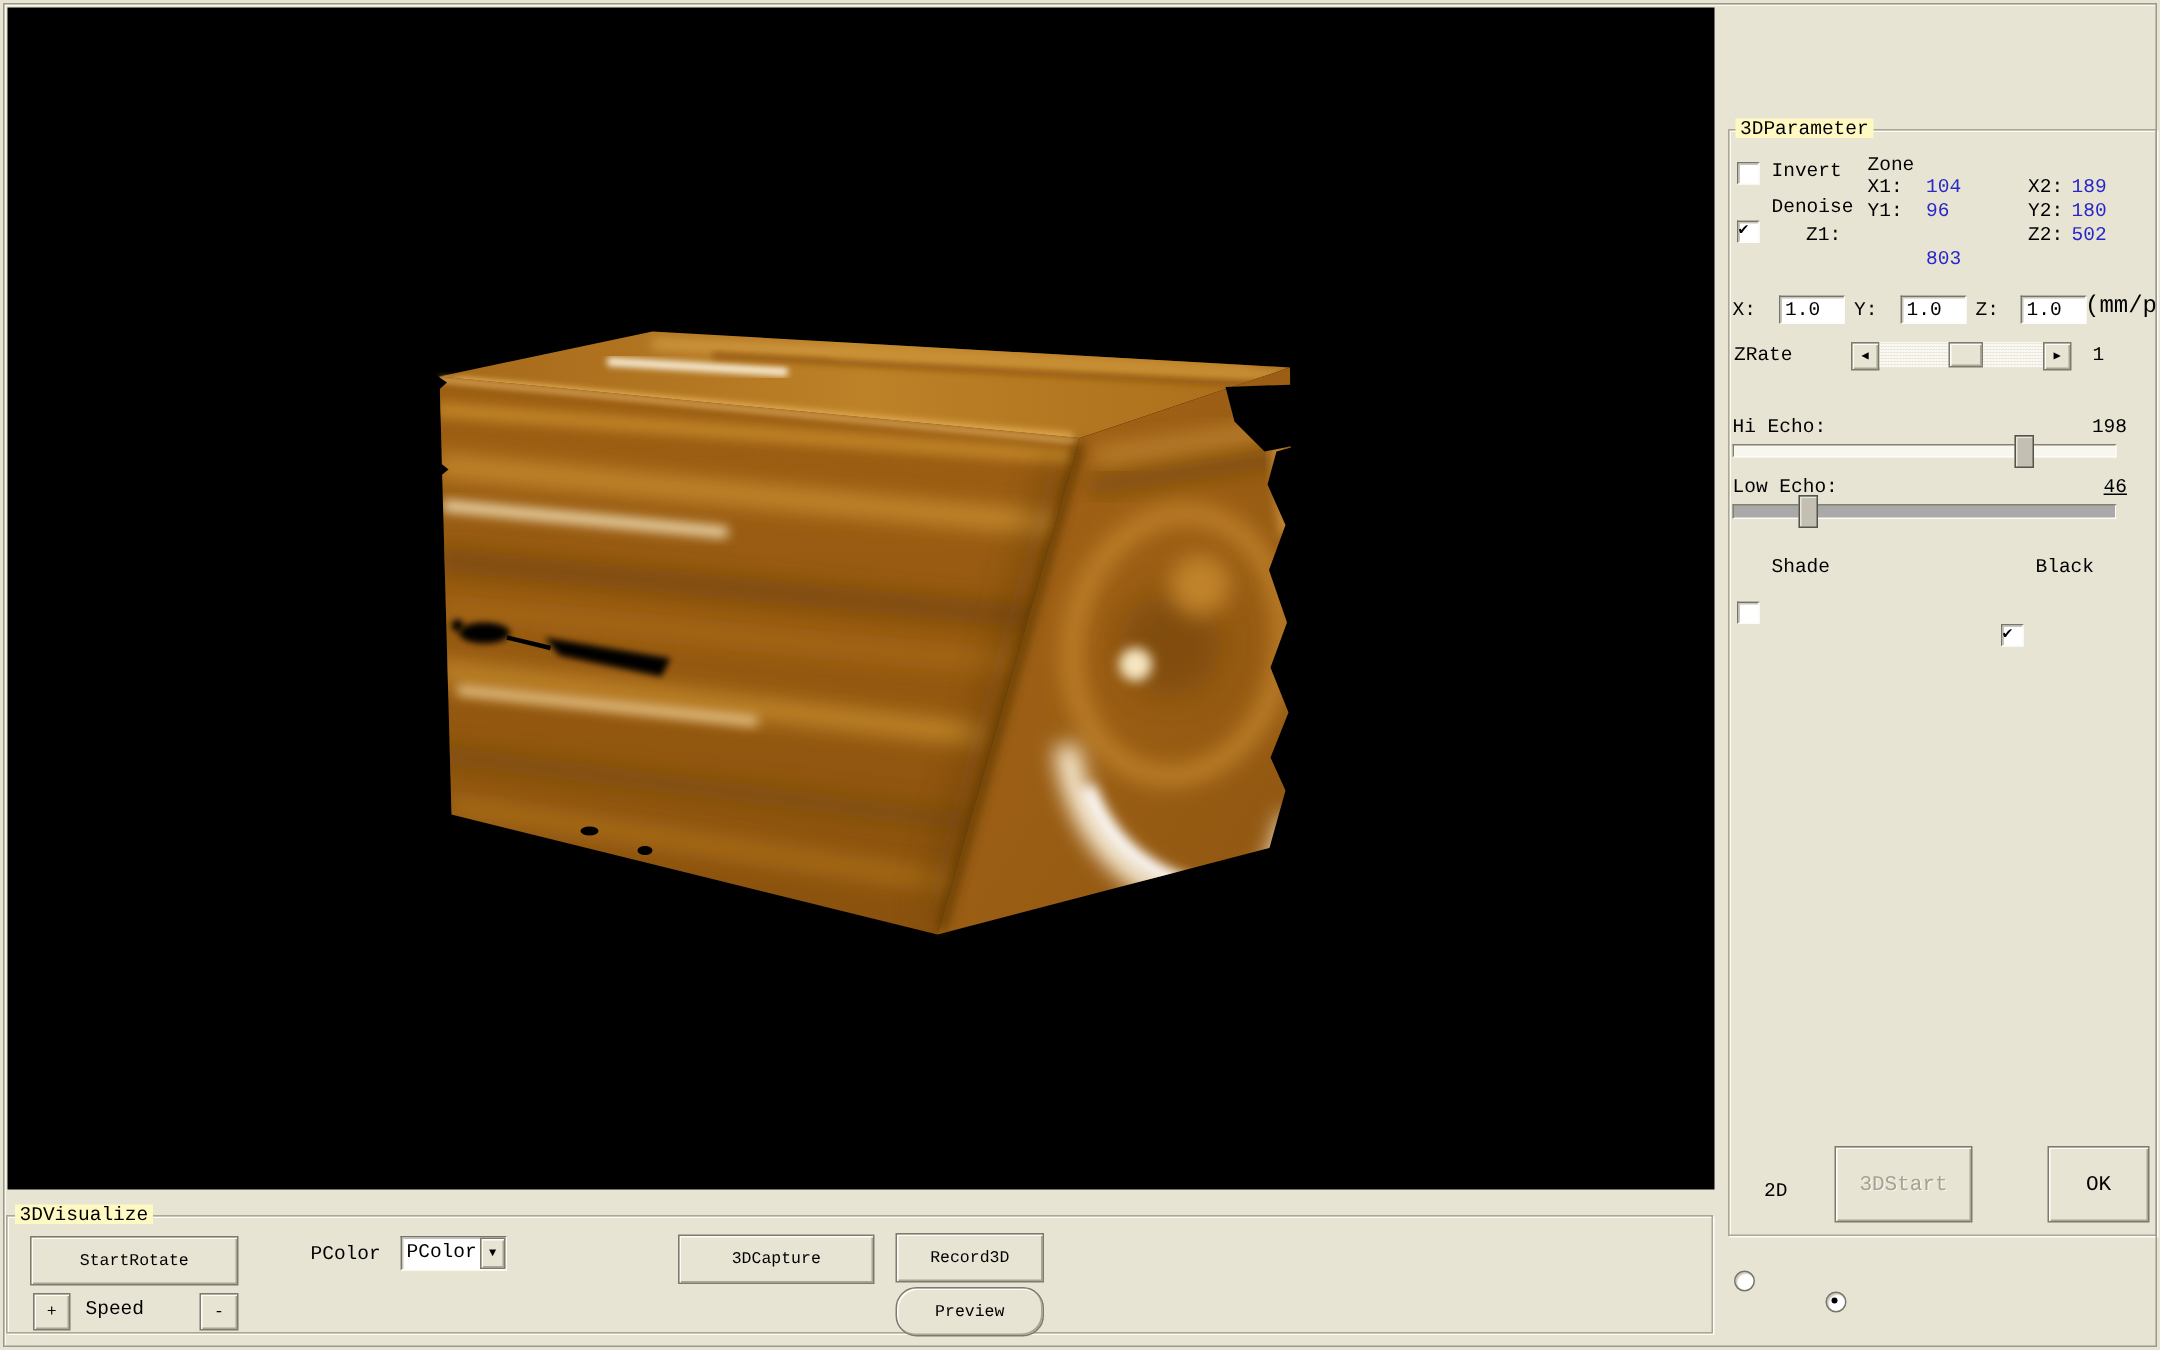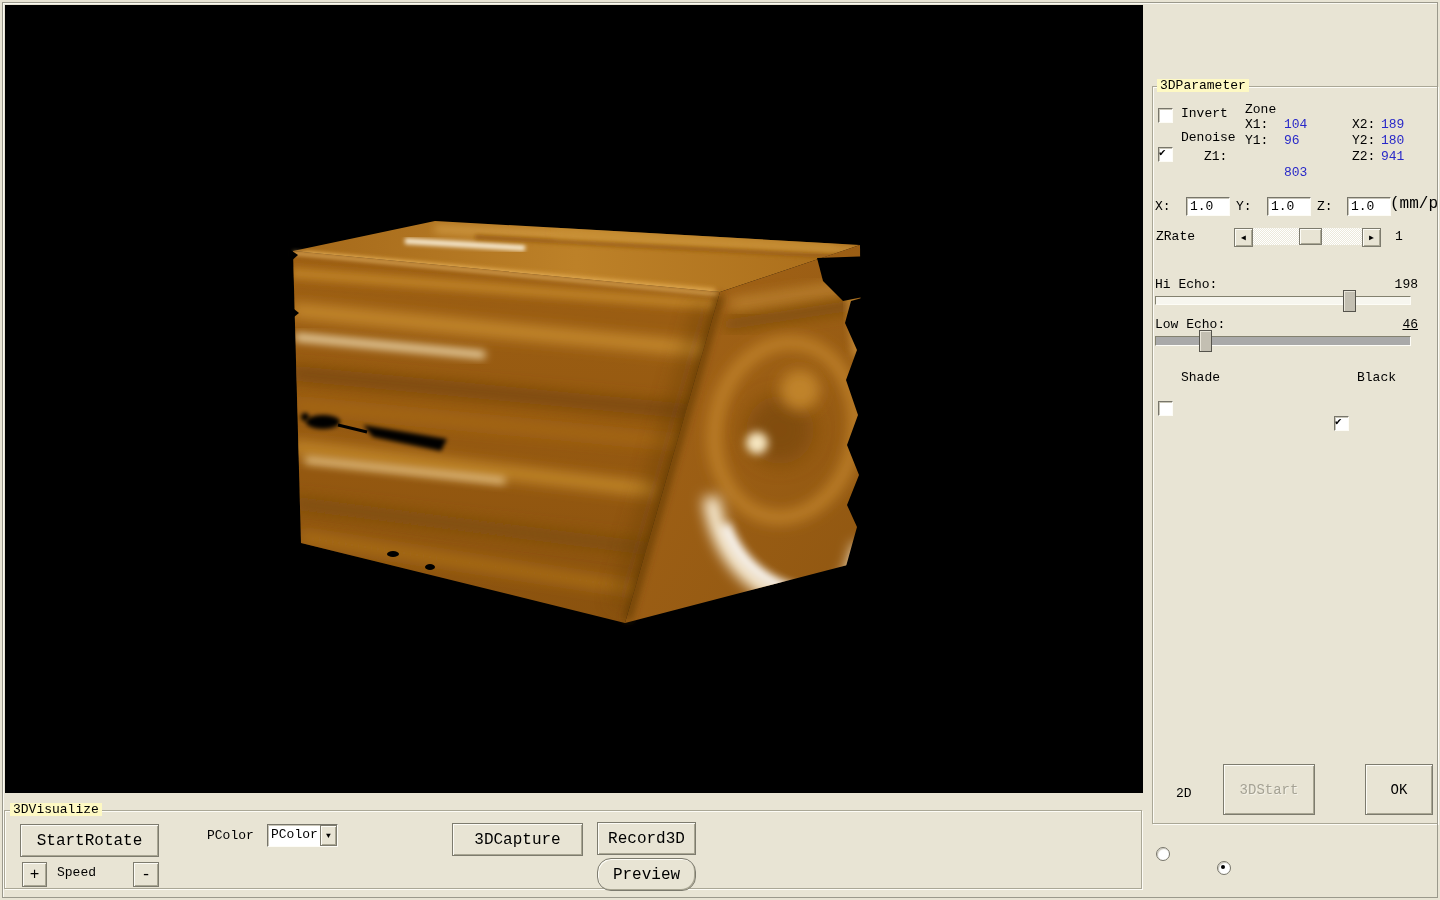--- a/index.html
+++ b/index.html
@@ -15,21 +15,21 @@
   
   #viewport{left:5px;top:5px;width:1138px;height:788px;background:#000;}
   
   .groupbox{border:1px solid #aaa796;box-shadow:inset 1px 1px 0 #fdfcf6,1px 1px 0 #fdfcf6;}
   .grouplabel{position:absolute;background:#fef9c3;padding:0 3px;line-height:13px;}
   
   .btn{
     background:#e8e4d4;border:1px solid #7d7b6e;
     box-shadow:inset 1px 1px 0 #fdfcf6,inset -1px -1px 0 #a9a693;
     display:flex;align-items:center;justify-content:center;
-    font-family:inherit;font-size:16px;color:#000;cursor:default;text-align:center;
+    font-family:inherit;font-size:11px;color:#000;cursor:default;text-align:center;
   }
   .btn.big{font-size:14px;}
   .btn.disabled{color:#a5a294;text-shadow:1px 1px 0 #f4f2e8;}
   
   .cb{width:13px;height:13px;background:#fff;
     border:1px solid;border-color:#77756a #fdfcf6 #fdfcf6 #77756a;
     box-shadow:inset 1px 1px 0 #c9c6b8;position:relative;}
   .cb.on::after{content:"✔";position:absolute;left:0px;top:-2px;font-size:11px;color:#000;}
   
   .radio{width:12px;height:12px;border-radius:50%;background:#fff;
@@ -171,21 +171,21 @@
 <div class="abs lbl blue" style="left:1284px;top:118px;">104</div>
 <div class="abs lbl" style="left:1352px;top:118px;">X2:</div>
 <div class="abs lbl blue" style="left:1381px;top:118px;">189</div>
 <div class="abs lbl" style="left:1245px;top:134px;">Y1:</div>
 <div class="abs lbl blue" style="left:1284px;top:134px;">96</div>
 <div class="abs lbl" style="left:1352px;top:134px;">Y2:</div>
 <div class="abs lbl blue" style="left:1381px;top:134px;">180</div>
 <div class="abs lbl" style="left:1204px;top:150px;">Z1:</div>
 <div class="abs lbl blue" style="left:1284px;top:150px;margin-top:16px;">803</div>
 <div class="abs lbl" style="left:1352px;top:150px;">Z2:</div>
-<div class="abs lbl blue" style="left:1381px;top:150px;">941</div>
+<div class="abs lbl blue" style="left:1381px;top:150px;">502</div>
 
 <div class="abs lbl" style="left:1155px;top:200px;">X:</div>
 <input class="abs tinput" style="left: 1186px; top: 197px; width: 36px; height: 15px;" value="1.0">
 <div class="abs lbl" style="left:1236px;top:200px;">Y:</div>
 <input class="abs tinput" style="left: 1267px; top: 197px; width: 36px; height: 15px;" value="1.0">
 <div class="abs lbl" style="left:1317px;top:200px;">Z:</div>
 <input class="abs tinput" style="left: 1347px; top: 197px; width: 36px; height: 15px;" value="1.0">
 <div class="abs lbl" style="left:1390px;top:197px;font-size:16px;">(mm/p)</div>
 
 <div class="abs lbl" style="left:1156px;top:230px;">ZRate</div>

